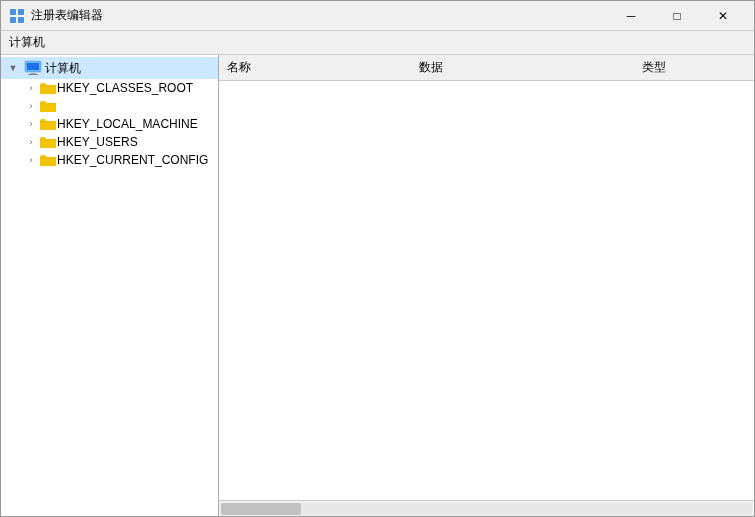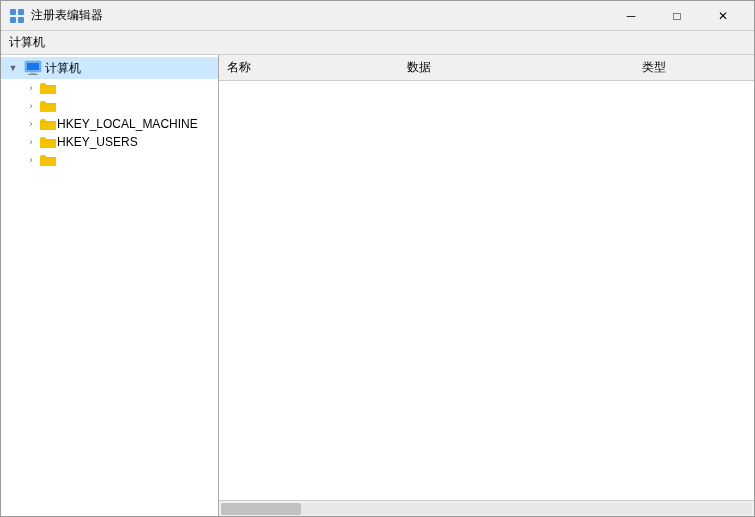--- a/index.html
+++ b/index.html
@@ -117,20 +117,21 @@
       display: flex;
       flex-direction: column;
       overflow: hidden;
     }
 
     .right-header {
       display: flex;
       border-bottom: 1px solid #ccc;
       padding: 2px 0;
       background: #f0f0f0;
+      gap: 12px;
     }
 
     .right-col {
       padding: 2px 8px;
       font-size: 12px;
       color: #000;
       flex-shrink: 0;
     }
 
     .col-name { width: 180px; }
@@ -267,20 +268,21 @@
 
       <div class="indent-1">
 
         <div class="tree-item">
           <div class="tree-expand">›</div>
           <svg class="folder-svg" viewBox="0 0 18 14">
             <path d="M1 4 Q1 2 3 2 L6 2 L7.5 4 L16 4 Q17 4 17 5 L17 12 Q17 13 16 13 L2 13 Q1 13 1 12 Z" fill="#f5c400"></path>
             <path d="M1 5 L17 5 L17 12 Q17 13 16 13 L2 13 Q1 13 1 12 Z" fill="#f5c400"></path>
             <path d="M1 5 L17 5" stroke="#e6a800" stroke-width="0.5"></path>
           </svg>
+          <span class="tree-label">HKEY_CLASSES_ROOT</span>
         </div>
 
         <div class="tree-item">
           <div class="tree-expand">›</div>
           <svg class="folder-svg" viewBox="0 0 18 14">
             <path d="M1 4 Q1 2 3 2 L6 2 L7.5 4 L16 4 Q17 4 17 5 L17 12 Q17 13 16 13 L2 13 Q1 13 1 12 Z" fill="#f5c400"></path>
             <path d="M1 5 L17 5 L17 12 Q17 13 16 13 L2 13 Q1 13 1 12 Z" fill="#f5c400"></path>
             <path d="M1 5 L17 5" stroke="#e6a800" stroke-width="0.5"></path>
           </svg>
         </div>
@@ -305,20 +307,21 @@
           <span class="tree-label">HKEY_USERS</span>
         </div>
 
         <div class="tree-item">
           <div class="tree-expand">›</div>
           <svg class="folder-svg" viewBox="0 0 18 14">
             <path d="M1 4 Q1 2 3 2 L6 2 L7.5 4 L16 4 Q17 4 17 5 L17 12 Q17 13 16 13 L2 13 Q1 13 1 12 Z" fill="#f5c400"></path>
             <path d="M1 5 L17 5 L17 12 Q17 13 16 13 L2 13 Q1 13 1 12 Z" fill="#f5c400"></path>
             <path d="M1 5 L17 5" stroke="#e6a800" stroke-width="0.5"></path>
           </svg>
+          <span class="tree-label">HKEY_CURRENT_CONFIG</span>
         </div>
 
       </div>
     </div>
 
     <div class="right-panel">
       <div class="right-header">
         <div class="right-col col-name">名称</div>
         <div class="right-col col-data">数据</div>
         <div class="right-col col-type">类型</div>

